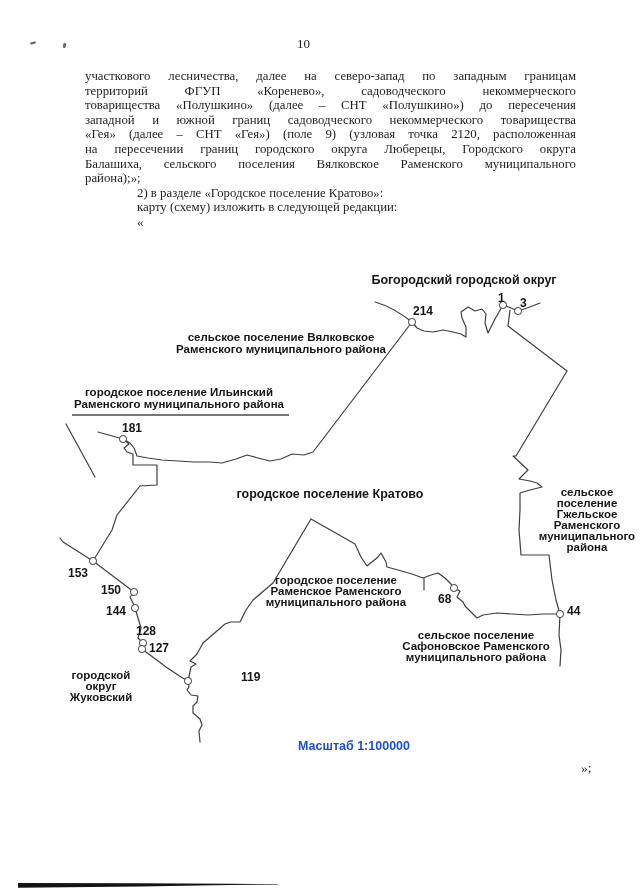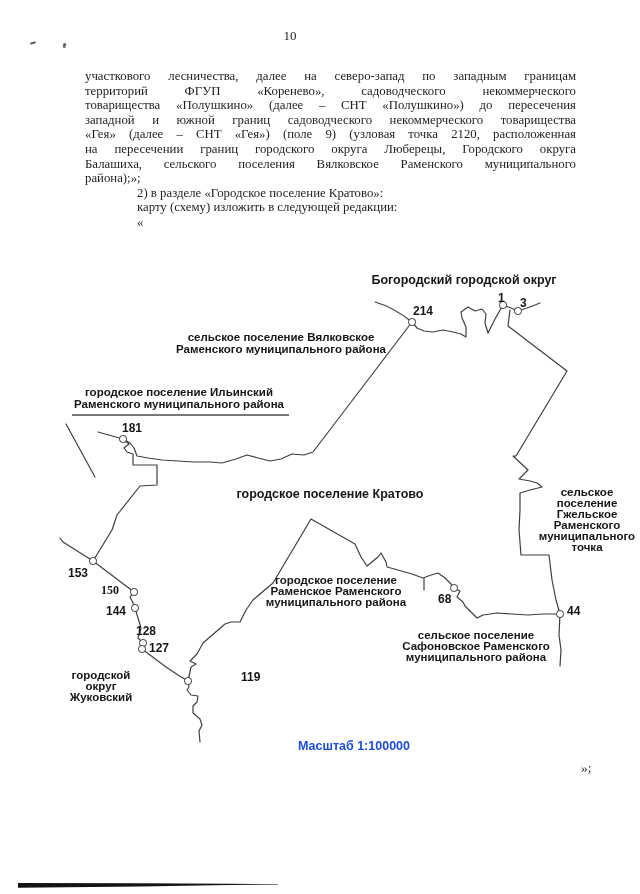--- a/index.html
+++ b/index.html
@@ -2,21 +2,21 @@
 <html><head>
 <meta charset="utf-8">
 <style>
   html,body{margin:0;padding:0;background:#e8e8e8;}
   .page{position:relative;width:640px;height:894px;background:#ffffff;overflow:hidden;
         font-family:"Liberation Serif",serif;color:#1e1e1e;}
   
   .speck{position:absolute;background:#3c3c3c;border-radius:1px;}
   .speck.s1{left:30px;top:42px;width:6px;height:2px;transform:rotate(-14deg);opacity:.8;}
   .speck.s2{left:63px;top:43px;width:3px;height:5px;transform:rotate(12deg);opacity:.75;}
-  .page-num{position:absolute;left:270px;top:28px;width:40px;text-align:center;
+  .page-num{position:absolute;left:270px;top:36px;width:40px;text-align:right;
             font-size:13px;}
   
   .body-text{position:absolute;left:85px;top:69px;width:491px;font-size:12.8px;
              line-height:14.6px;}
   .bline{height:14.6px;white-space:nowrap;}
   .bline.j{white-space:normal;text-align:justify;text-align-last:justify;}
   .bline.ind{margin-left:52px;}
   
   .map-svg{position:absolute;left:0;top:0;}
   .map-labels{position:absolute;left:0;top:0;width:640px;height:894px;
@@ -100,21 +100,21 @@
       </div>
       <div class="rlabel" style="left: 330px; top: 488px; font-size: 12.5px; line-height: 13px;">
         <div>городское поселение Кратово</div>
       </div>
       <div class="rlabel" style="left: 587px; top: 487px; font-size: 11.5px; line-height: 11px;">
         <div>сельское</div>
         <div>поселение</div>
         <div>Гжельское</div>
         <div>Раменского</div>
         <div>муниципального</div>
-        <div>точка</div>
+        <div>района</div>
       </div>
       <div class="rlabel" style="left: 336px; top: 575px; font-size: 11.5px; line-height: 11px;">
         <div>городское поселение</div>
         <div>Раменское Раменского</div>
         <div>муниципального района</div>
       </div>
       <div class="rlabel" style="left: 476px; top: 630px; font-size: 11.5px; line-height: 11px;">
         <div>сельское поселение</div>
         <div>Сафоновское Раменского</div>
         <div>муниципального района</div>
@@ -128,21 +128,21 @@
       <div class="map-num" style="left: 413px; top: 304px;">214</div>
       <div class="map-point" style="left: 499px; top: 301px;"></div>
       <div class="map-num" style="left: 498px; top: 291px;">1</div>
       <div class="map-point" style="left: 514px; top: 307px;"></div>
       <div class="map-num" style="left: 520px; top: 296px;">3</div>
       <div class="map-point" style="left: 119px; top: 435px;"></div>
       <div class="map-num" style="left: 122px; top: 421px;">181</div>
       <div class="map-point" style="left: 89px; top: 557px;"></div>
       <div class="map-num" style="left: 68px; top: 566px;">153</div>
       <div class="map-point" style="left: 130px; top: 588px;"></div>
-      <div class="map-num" style="left: 101px; top: 583px; font-family: Liberation Serif, serif;">150</div>
+      <div class="map-num" style="left: 101px; top: 583px;">150</div>
       <div class="map-point" style="left: 131px; top: 604px;"></div>
       <div class="map-num" style="left: 106px; top: 604px;">144</div>
       <div class="map-point" style="left: 139px; top: 639px;"></div>
       <div class="map-num" style="left: 136px; top: 624px;">128</div>
       <div class="map-point" style="left: 138px; top: 645px;"></div>
       <div class="map-num" style="left: 149px; top: 641px;">127</div>
       <div class="map-point" style="left: 184px; top: 677px;"></div>
       <div class="map-num" style="left: 198px; top: 670px; margin-left: 43px;">119</div>
       <div class="map-point" style="left: 450px; top: 584px;"></div>
       <div class="map-num" style="left: 438px; top: 592px;">68</div>

